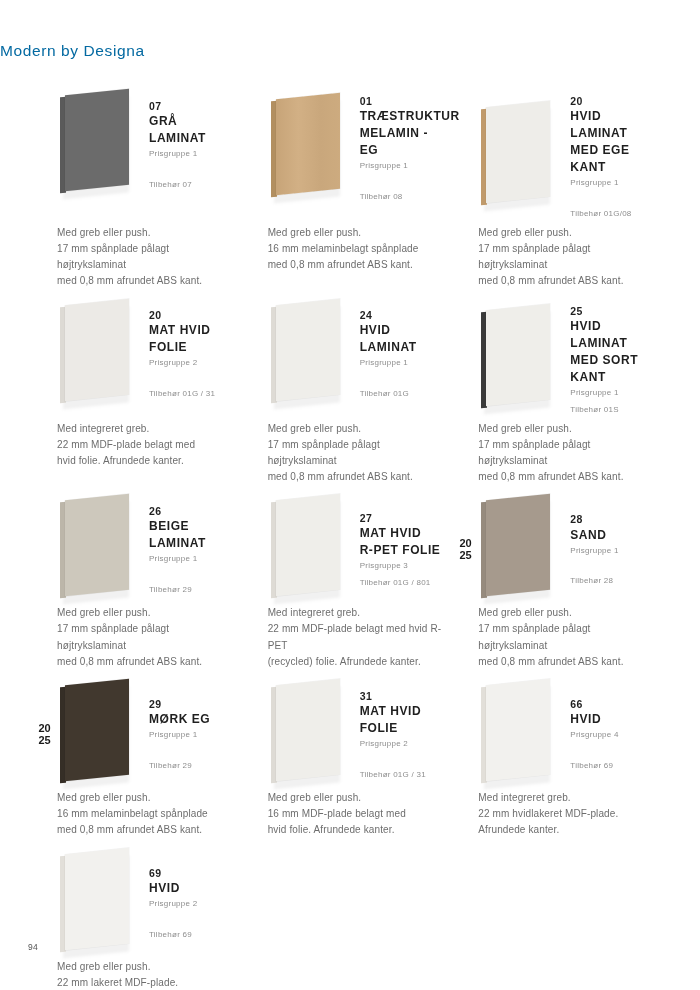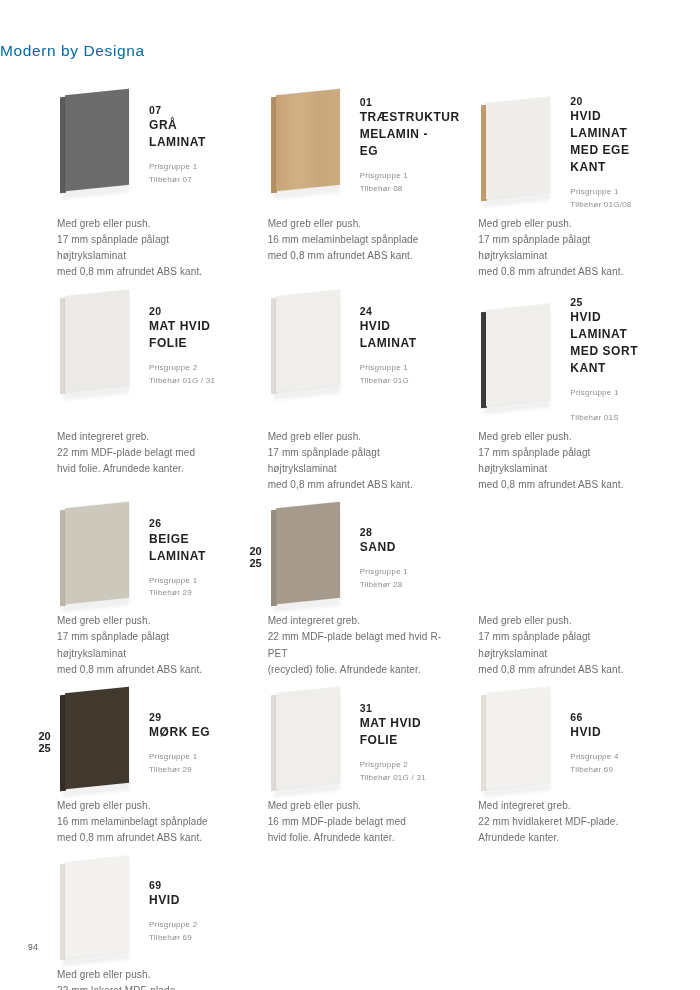--- a/index.html
+++ b/index.html
@@ -115,31 +115,31 @@
     line-height: 1.42;
     text-transform: uppercase;
     white-space: pre-line;
   }
   .group {
     font-size: 8px;
     font-weight: 400;
     color: #8e8e8e;
     letter-spacing: 0.25px;
     line-height: 1.6;
-    margin-top: 10px;
+    margin-top: 1px;
   }
   .acc {
     font-size: 8px;
     font-weight: 400;
     color: #8e8e8e;
     letter-spacing: 0.25px;
     line-height: 1.6;
-    margin-top: 0;
-  }
-  .acc.tight { margin-top: 12px; }
+    margin-top: 18px;
+  }
+  .acc.tight { margin-top: 4px; }
 
   
   .desc {
     font-size: 10px;
     line-height: 1.62;
     color: #6d6d6d;
     letter-spacing: 0.12px;
     white-space: pre-line;
     padding-left: 23px;
     padding-top: 4px;
@@ -320,20 +320,37 @@
           <div class="info">
             <div class="code">26</div>
             <div class="name">BEIGE LAMINAT</div>
             <div class="group">Prisgruppe 1</div>
             <div class="acc">Tilbehør 29</div>
           </div>
         </div>
       </div>
       <div class="cell">
         <div class="cell-inner">
+          <div class="badge empty"></div>
+          <div class="swatch-wrap">
+            <div class="panel-shadow"></div>
+            <div class="panel-edge" style="background:#dedbd5"></div>
+            <div class="panel-face" style="background:#efeeea"></div>
+          </div>
+          <div class="info">
+            <div class="code">27</div>
+            <div class="name">MAT HVID
+R-PET FOLIE</div>
+            <div class="group">Prisgruppe 3</div>
+            <div class="acc tight">Tilbehør 01G / 801</div>
+          </div>
+        </div>
+      </div>
+      <div class="cell">
+        <div class="cell-inner">
           <div class="badge">
             <svg width="21" height="26" viewBox="0 0 21 26">
               <rect x="0" y="0" width="21" height="26" fill="#ffffff"></rect>
               <text x="10.5" y="12" font-family="Liberation Sans, sans-serif" font-size="11" font-weight="700" fill="#1a1a1a" text-anchor="middle">20</text>
               <text x="10.5" y="24" font-family="Liberation Sans, sans-serif" font-size="11" font-weight="700" fill="#1a1a1a" text-anchor="middle">25</text>
             </svg>
           </div>
           <div class="swatch-wrap">
             <div class="panel-shadow"></div>
             <div class="panel-edge" style="background:#968b7e"></div>

